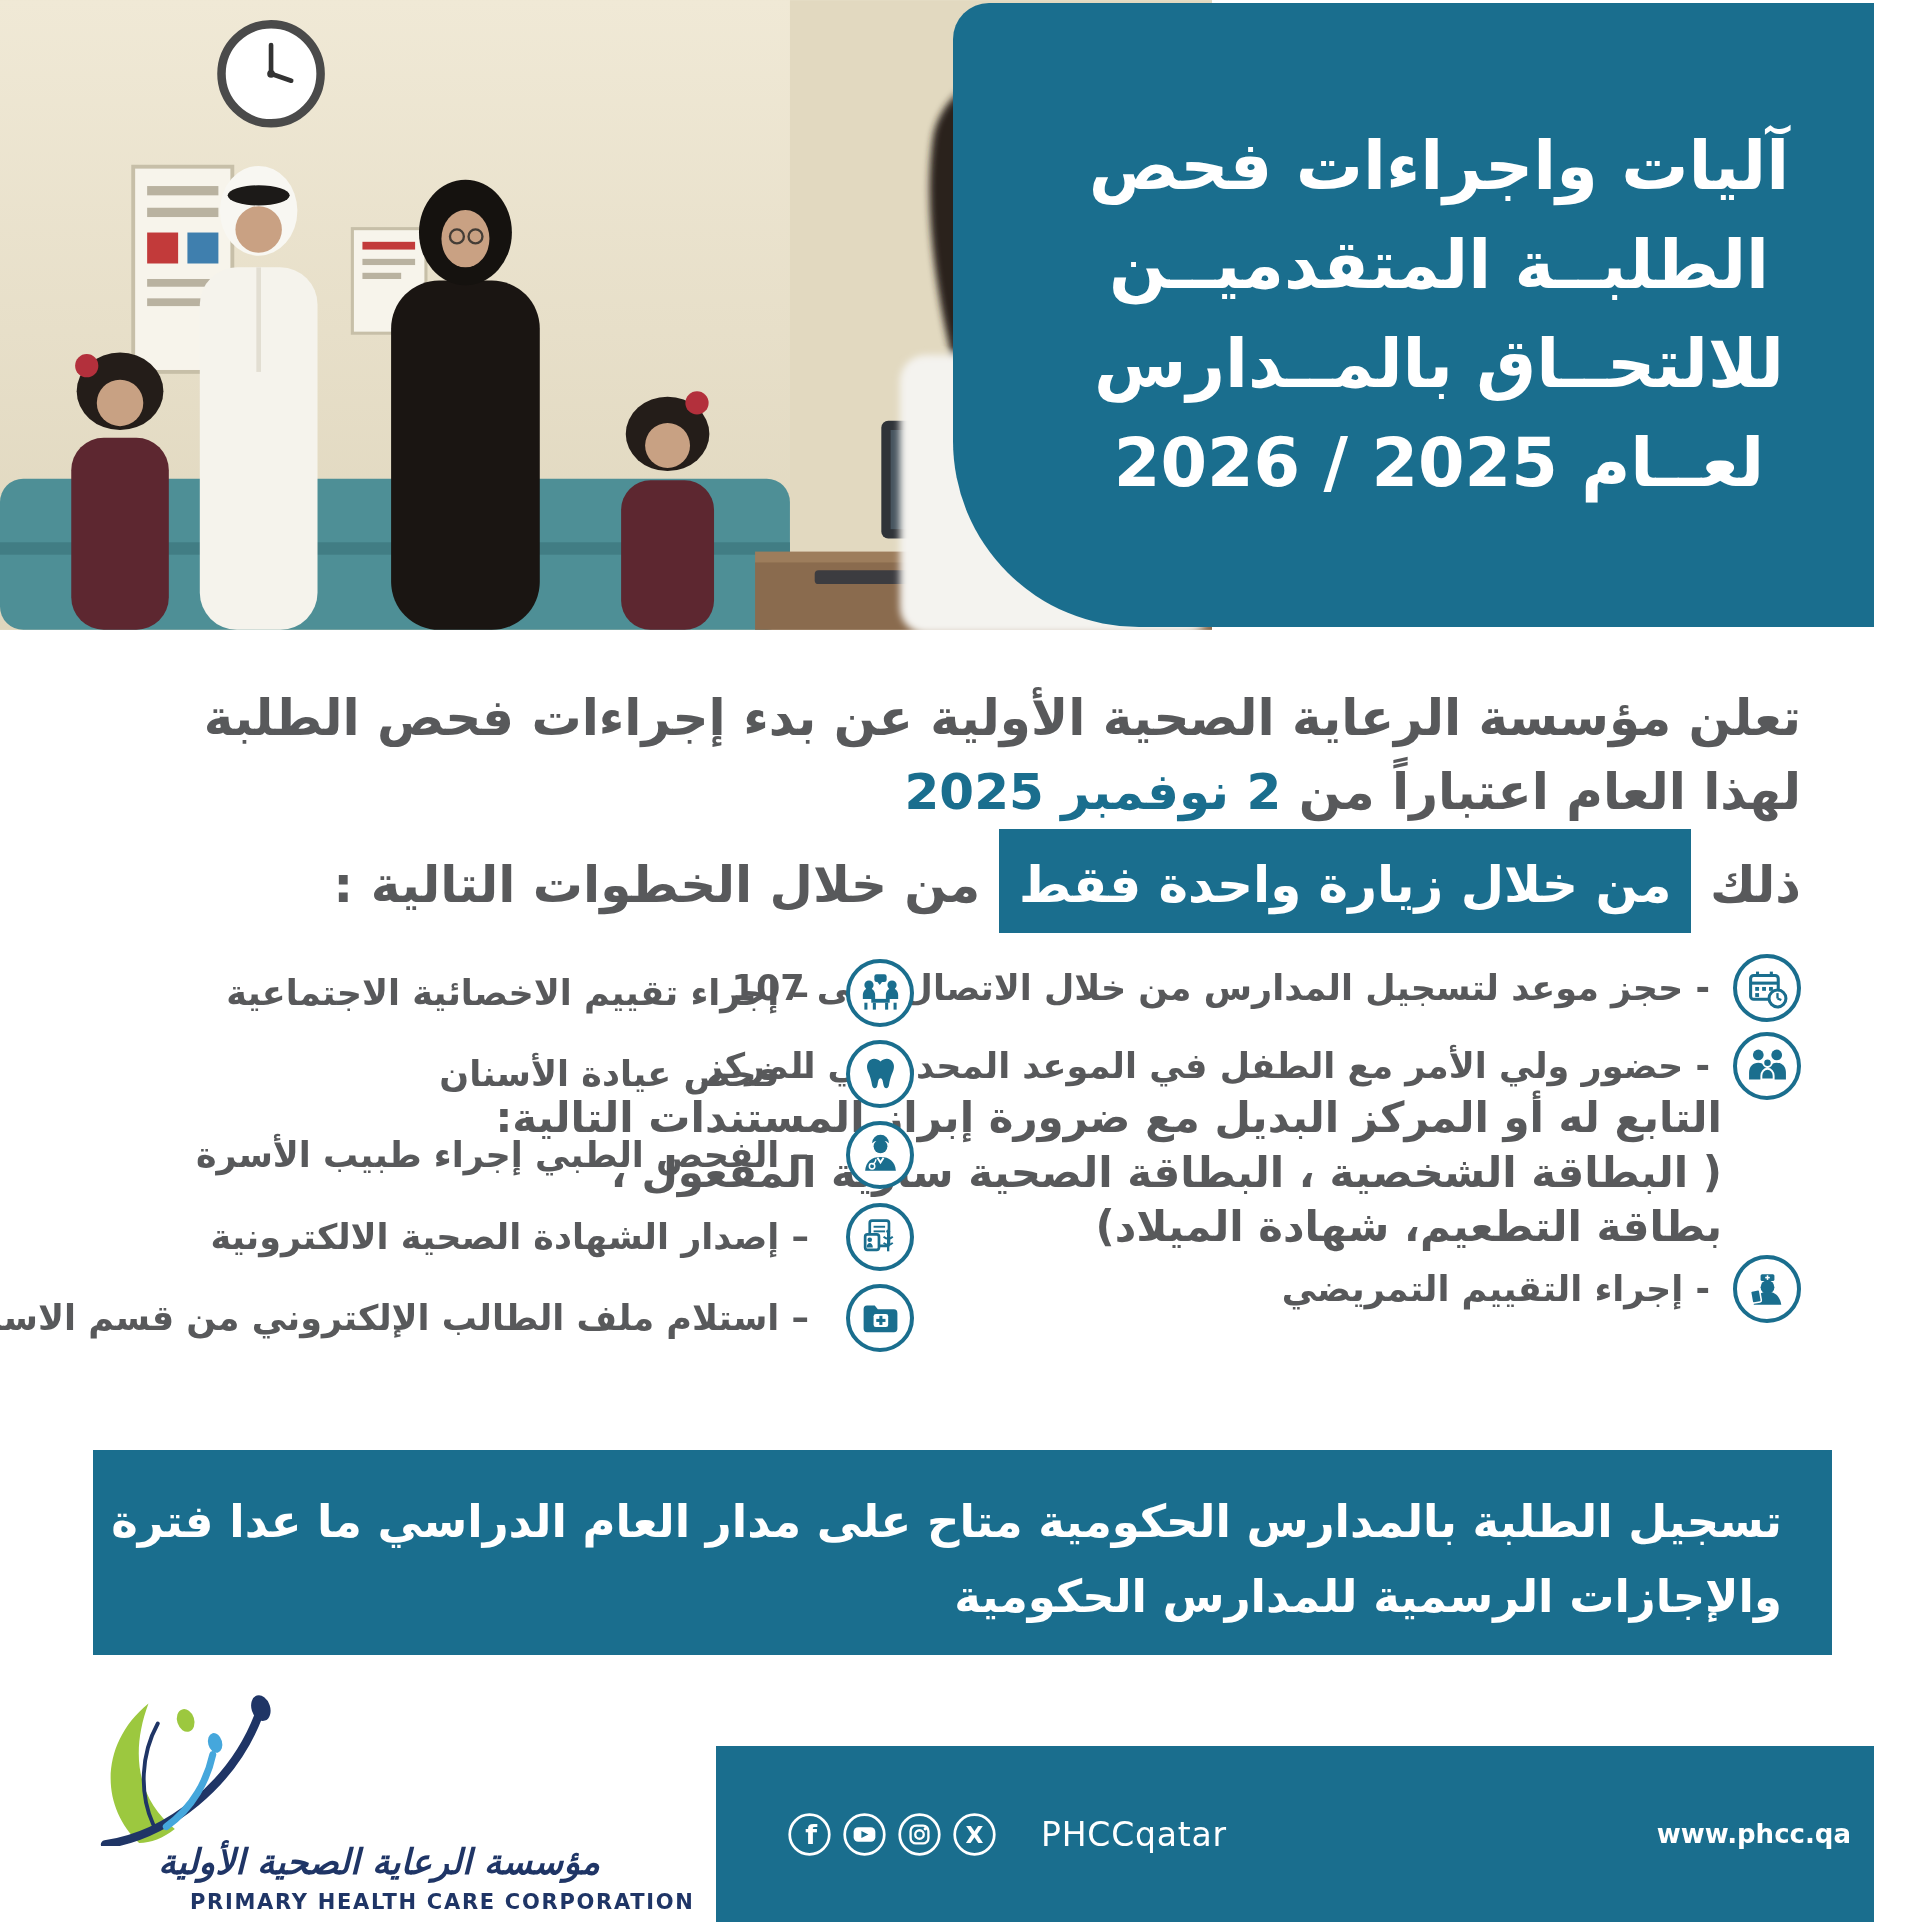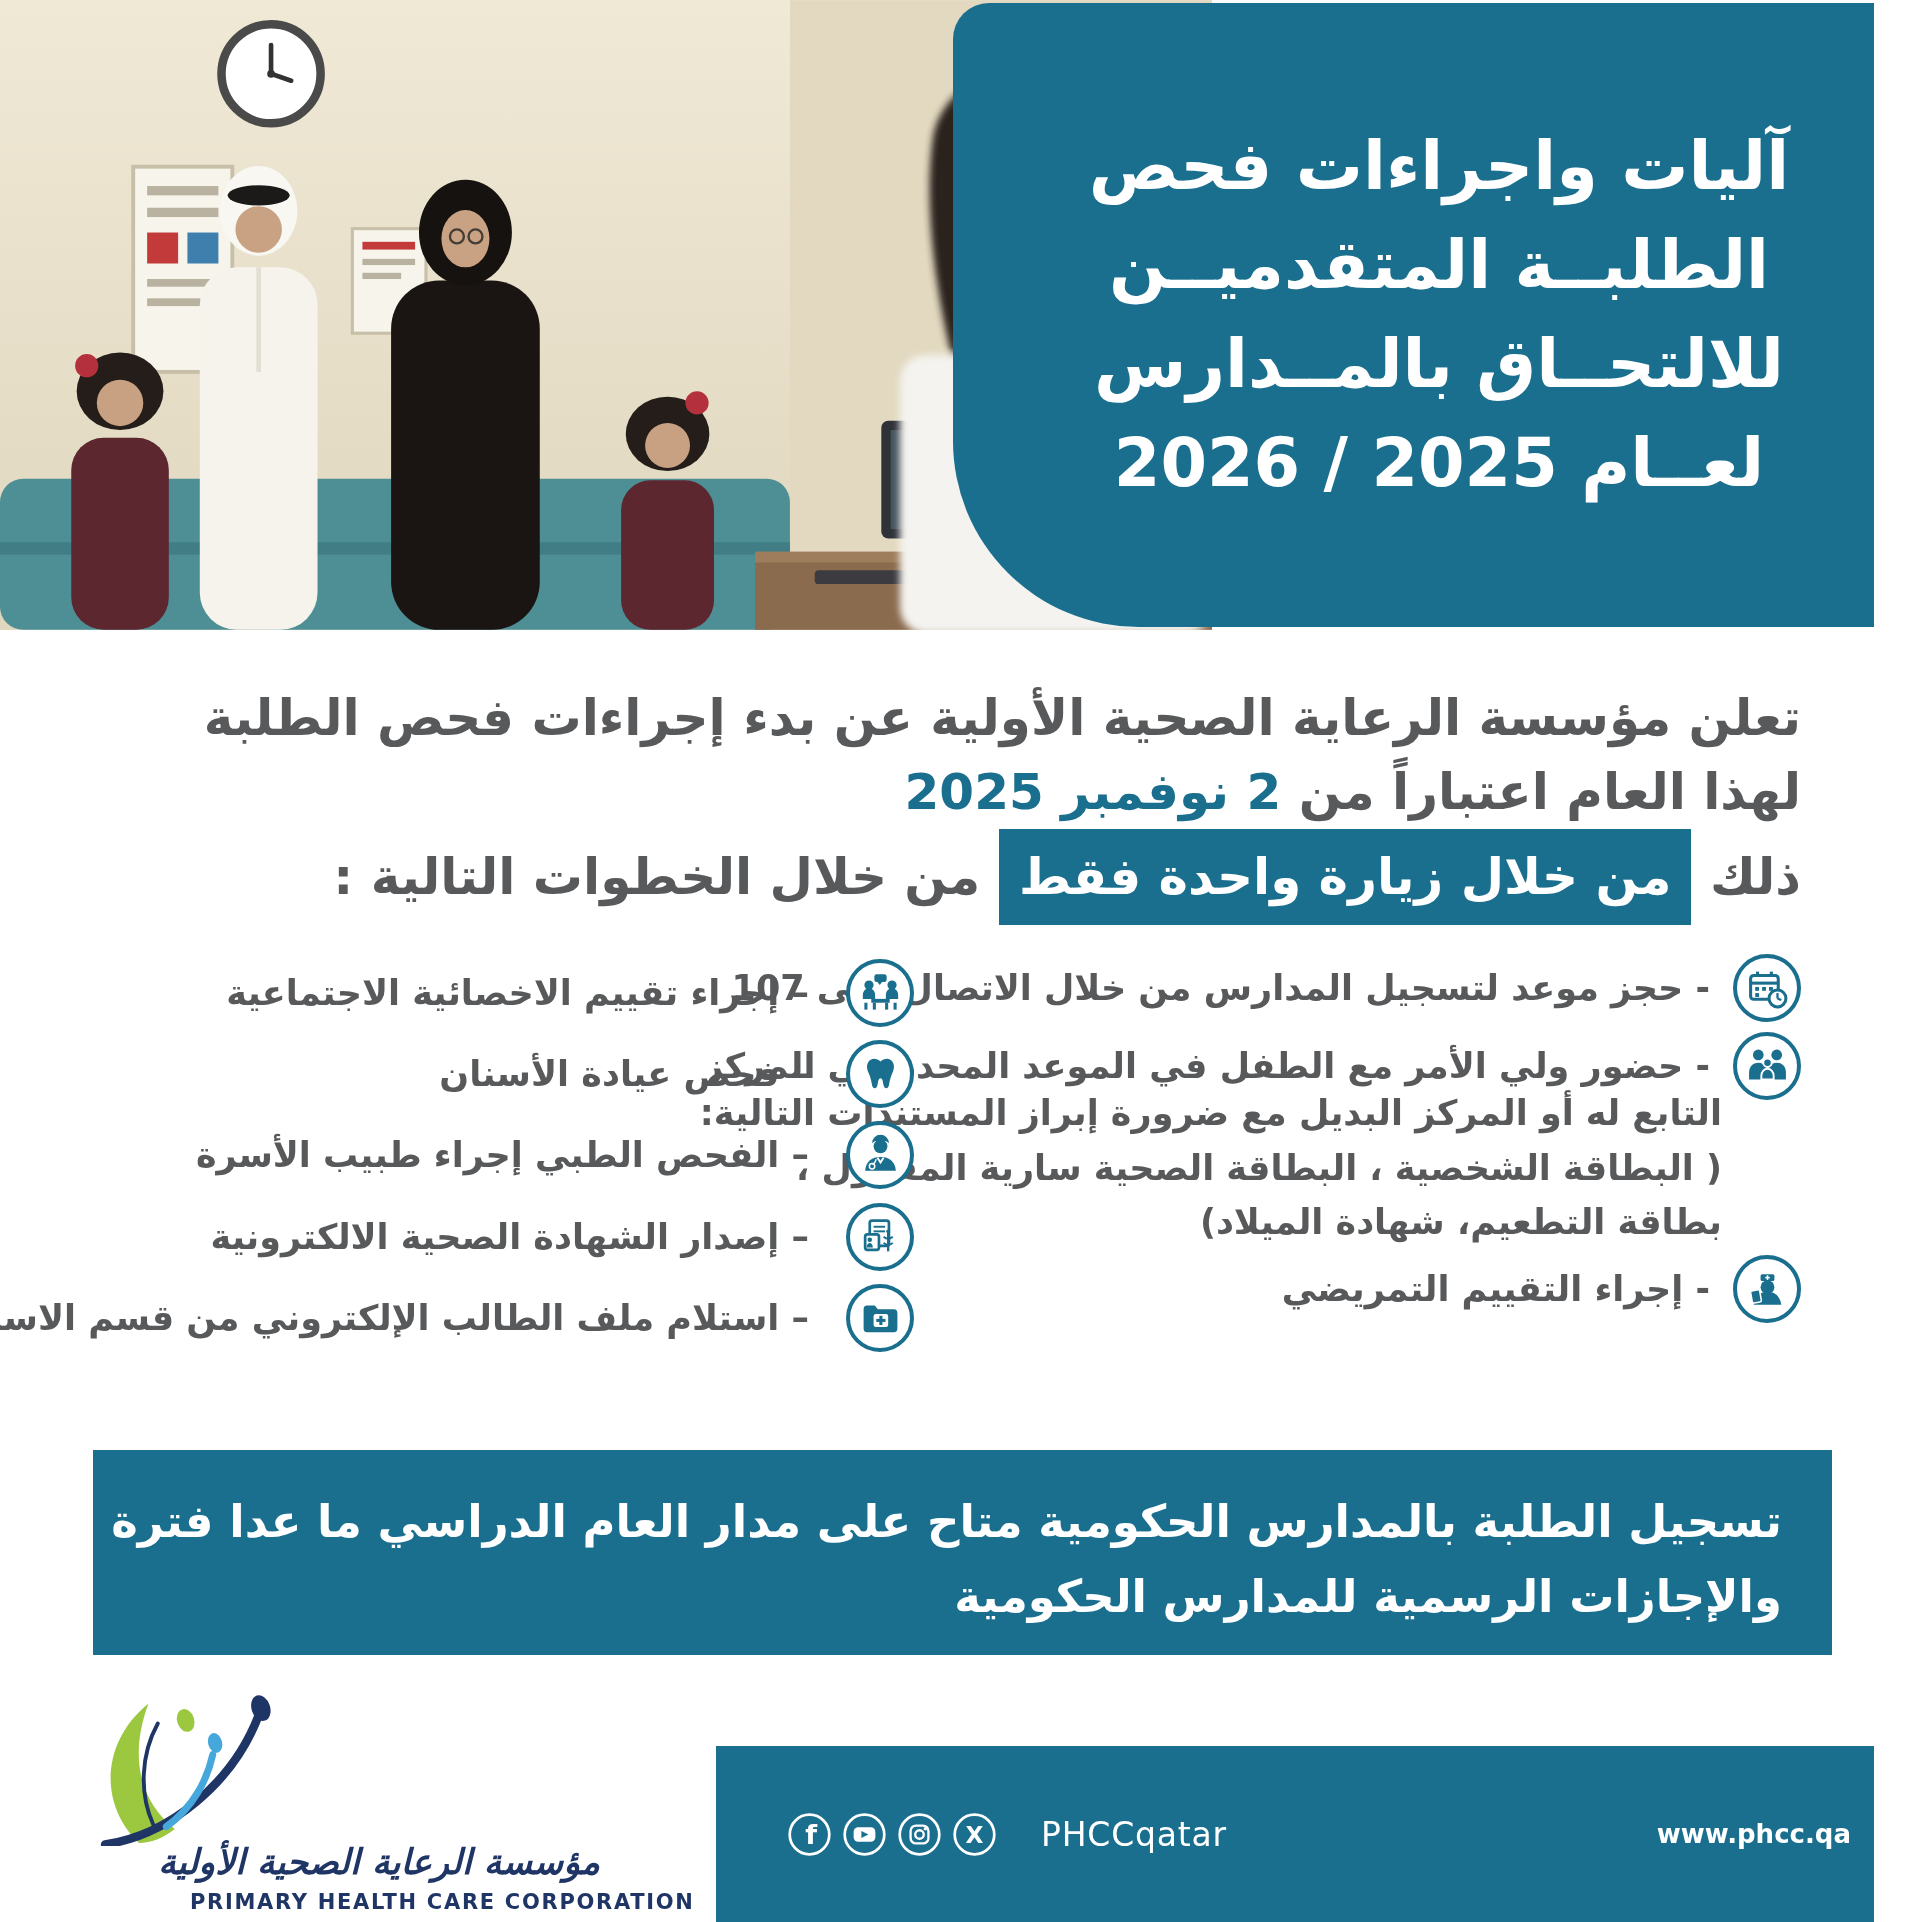--- a/index.html
+++ b/index.html
@@ -29,36 +29,36 @@
   }
 
   
   .announce{
     position:absolute;top:681px;right:73px;direction:rtl;text-align:right;
     color:var(--gray);font-weight:bold;font-size:50px;line-height:74px;white-space:nowrap;
   }
   .announce .date{color:var(--teal);}
   .announce .highlight{
     display:inline-block;background:var(--teal);color:#fff;
-    padding:11px 20px 11px 20px;margin:0 18.6px;
+    padding:19px 20px 11px 20px;margin:0 18.6px;
   }
 
   
   .step{position:absolute;display:flex;align-items:center;direction:rtl;gap:23px;}
   .step.left{right:960px;gap:37px;}
   .step.right{right:73px;}
   .step-circle{
     flex:0 0 auto;width:68px;height:68px;border:4.6px solid var(--teal);border-radius:50%;
     background:#fff;display:flex;align-items:center;justify-content:center;
   }
   .step-text{
     color:var(--gray);font-weight:bold;font-size:35px;white-space:nowrap;direction:rtl;
   }
   .cont-line{
-    position:absolute;right:152px;color:var(--gray);font-weight:bold;font-size:35px;
+    position:absolute;right:152px;color:var(--gray);font-weight:bold;font-size:42px;
     white-space:nowrap;direction:rtl;text-align:right;
   }
 
   
   .banner{
     position:absolute;left:93px;top:1450px;width:1739px;height:205px;background:var(--teal);
     padding:34px 50px 0 46px;
   }
   .banner-line{
     direction:rtl;text-align:right;color:#fff;font-weight:bold;

